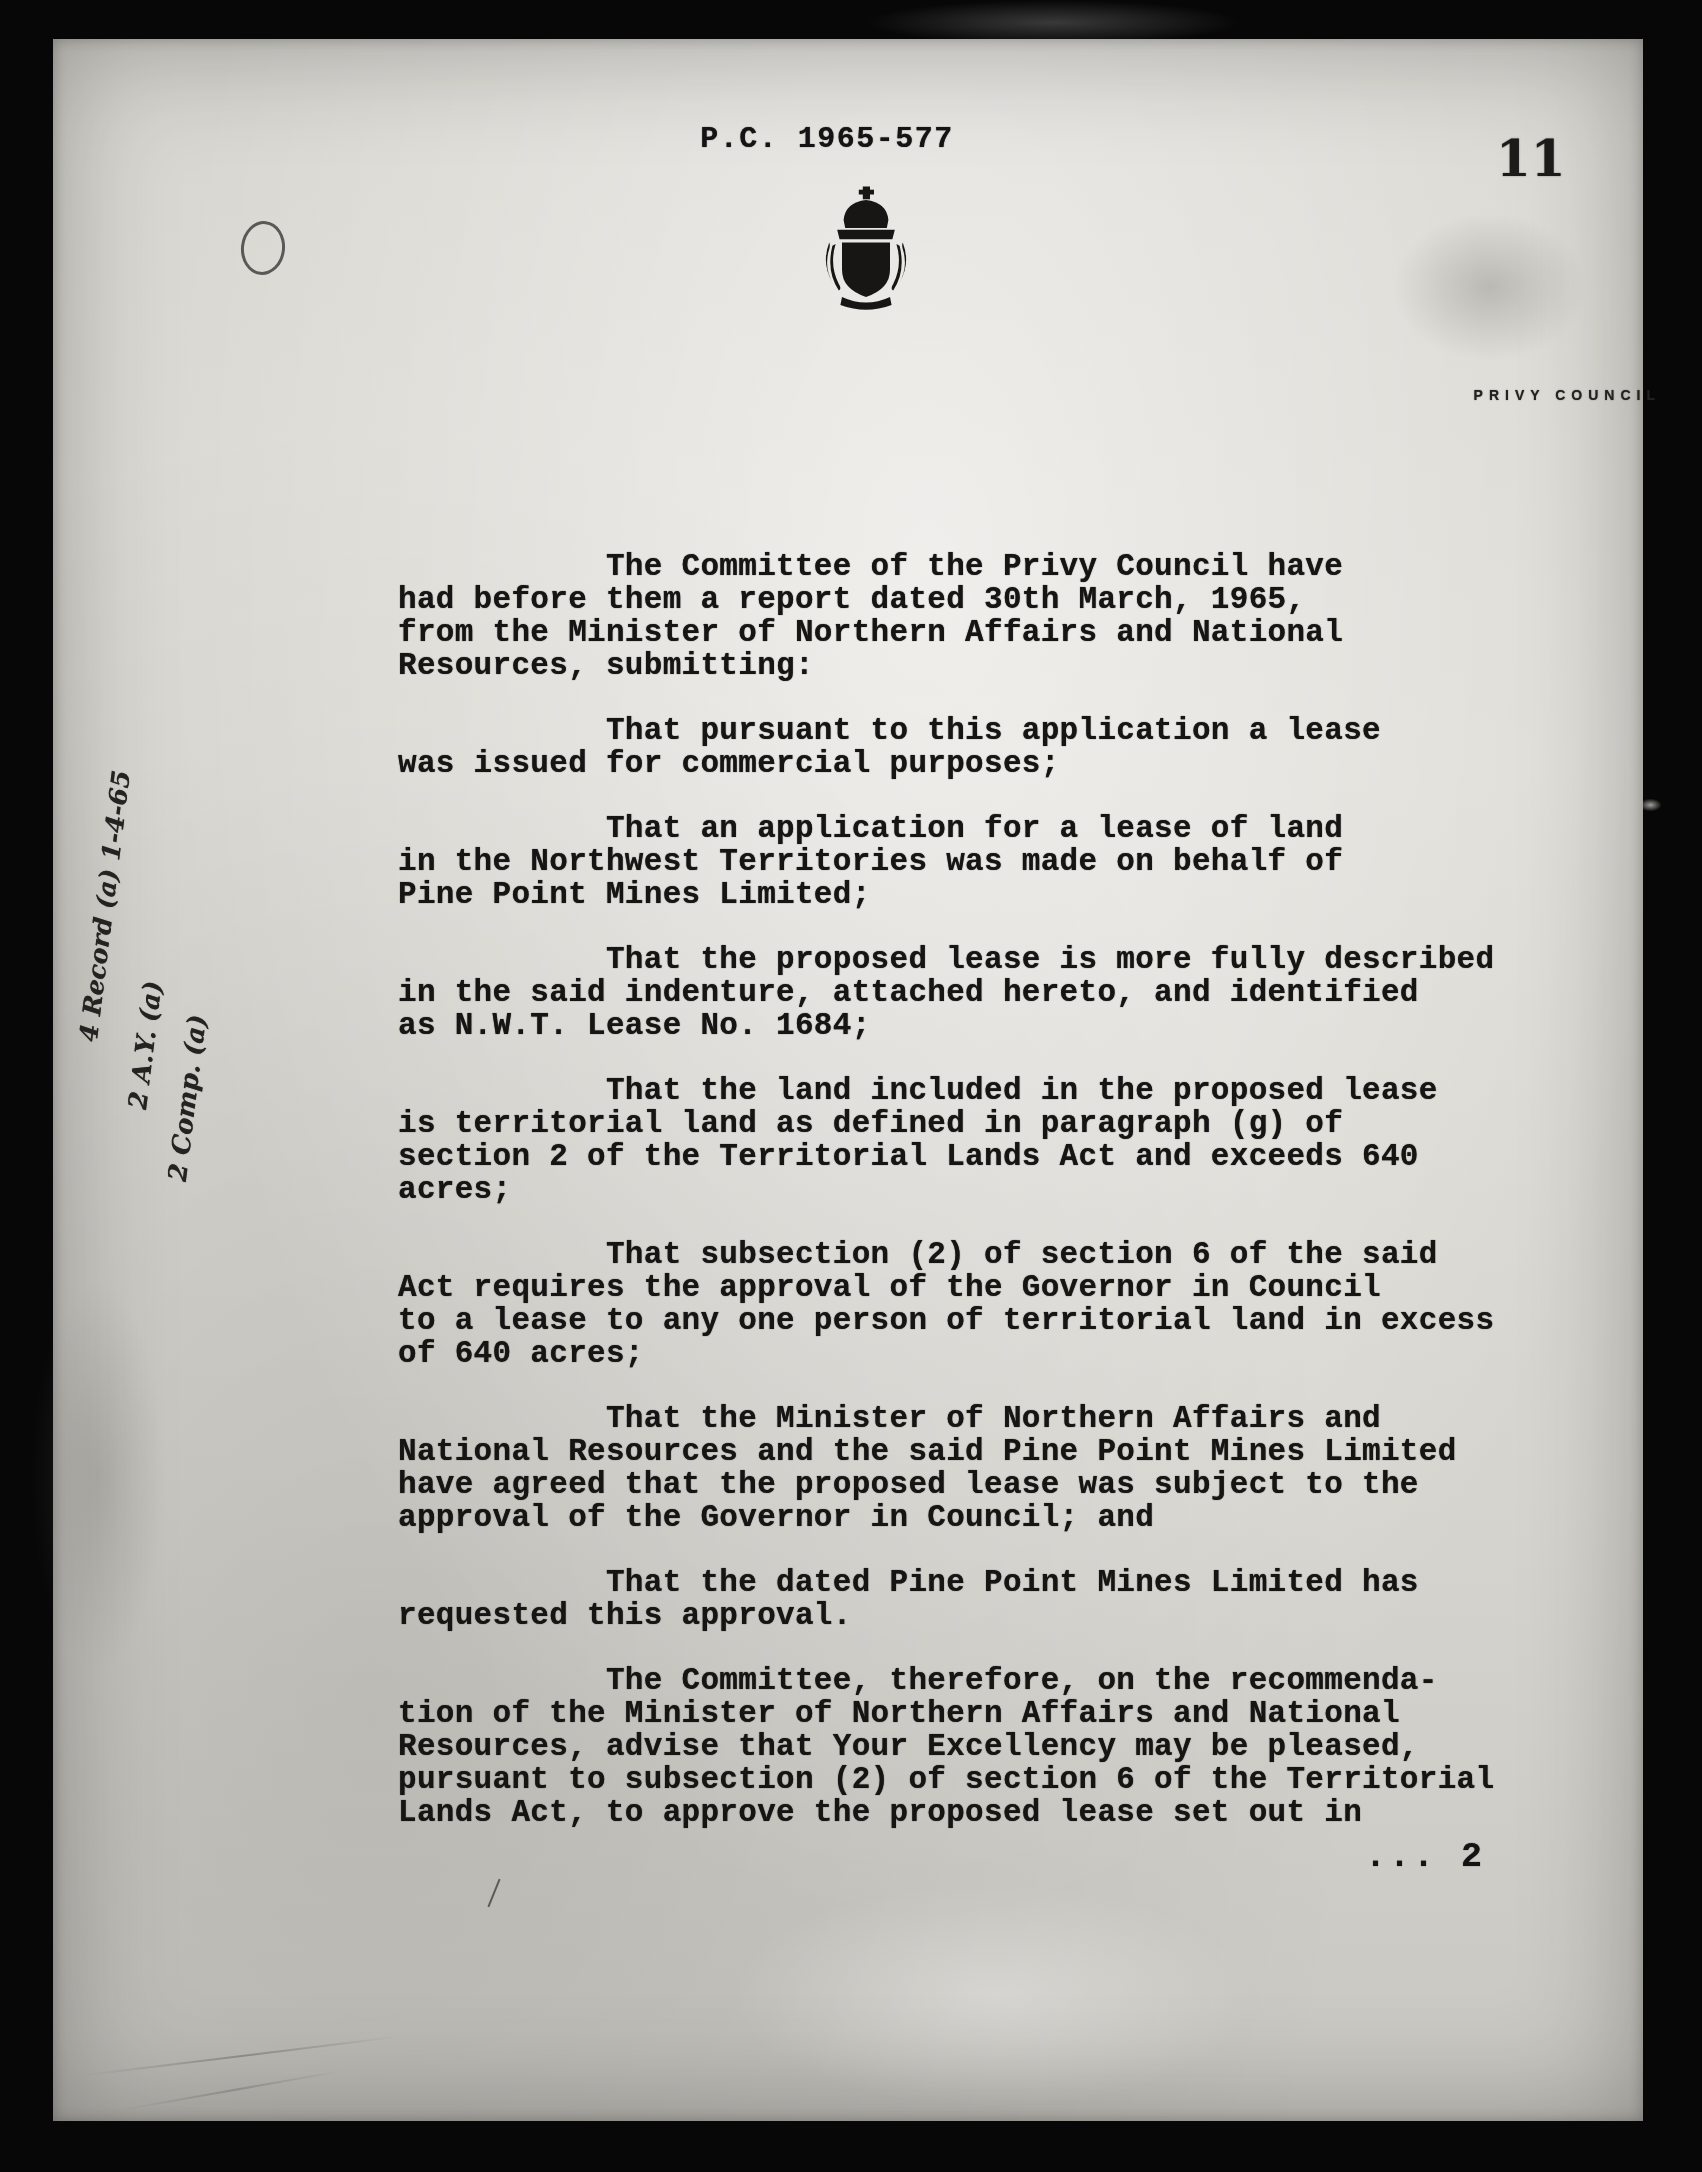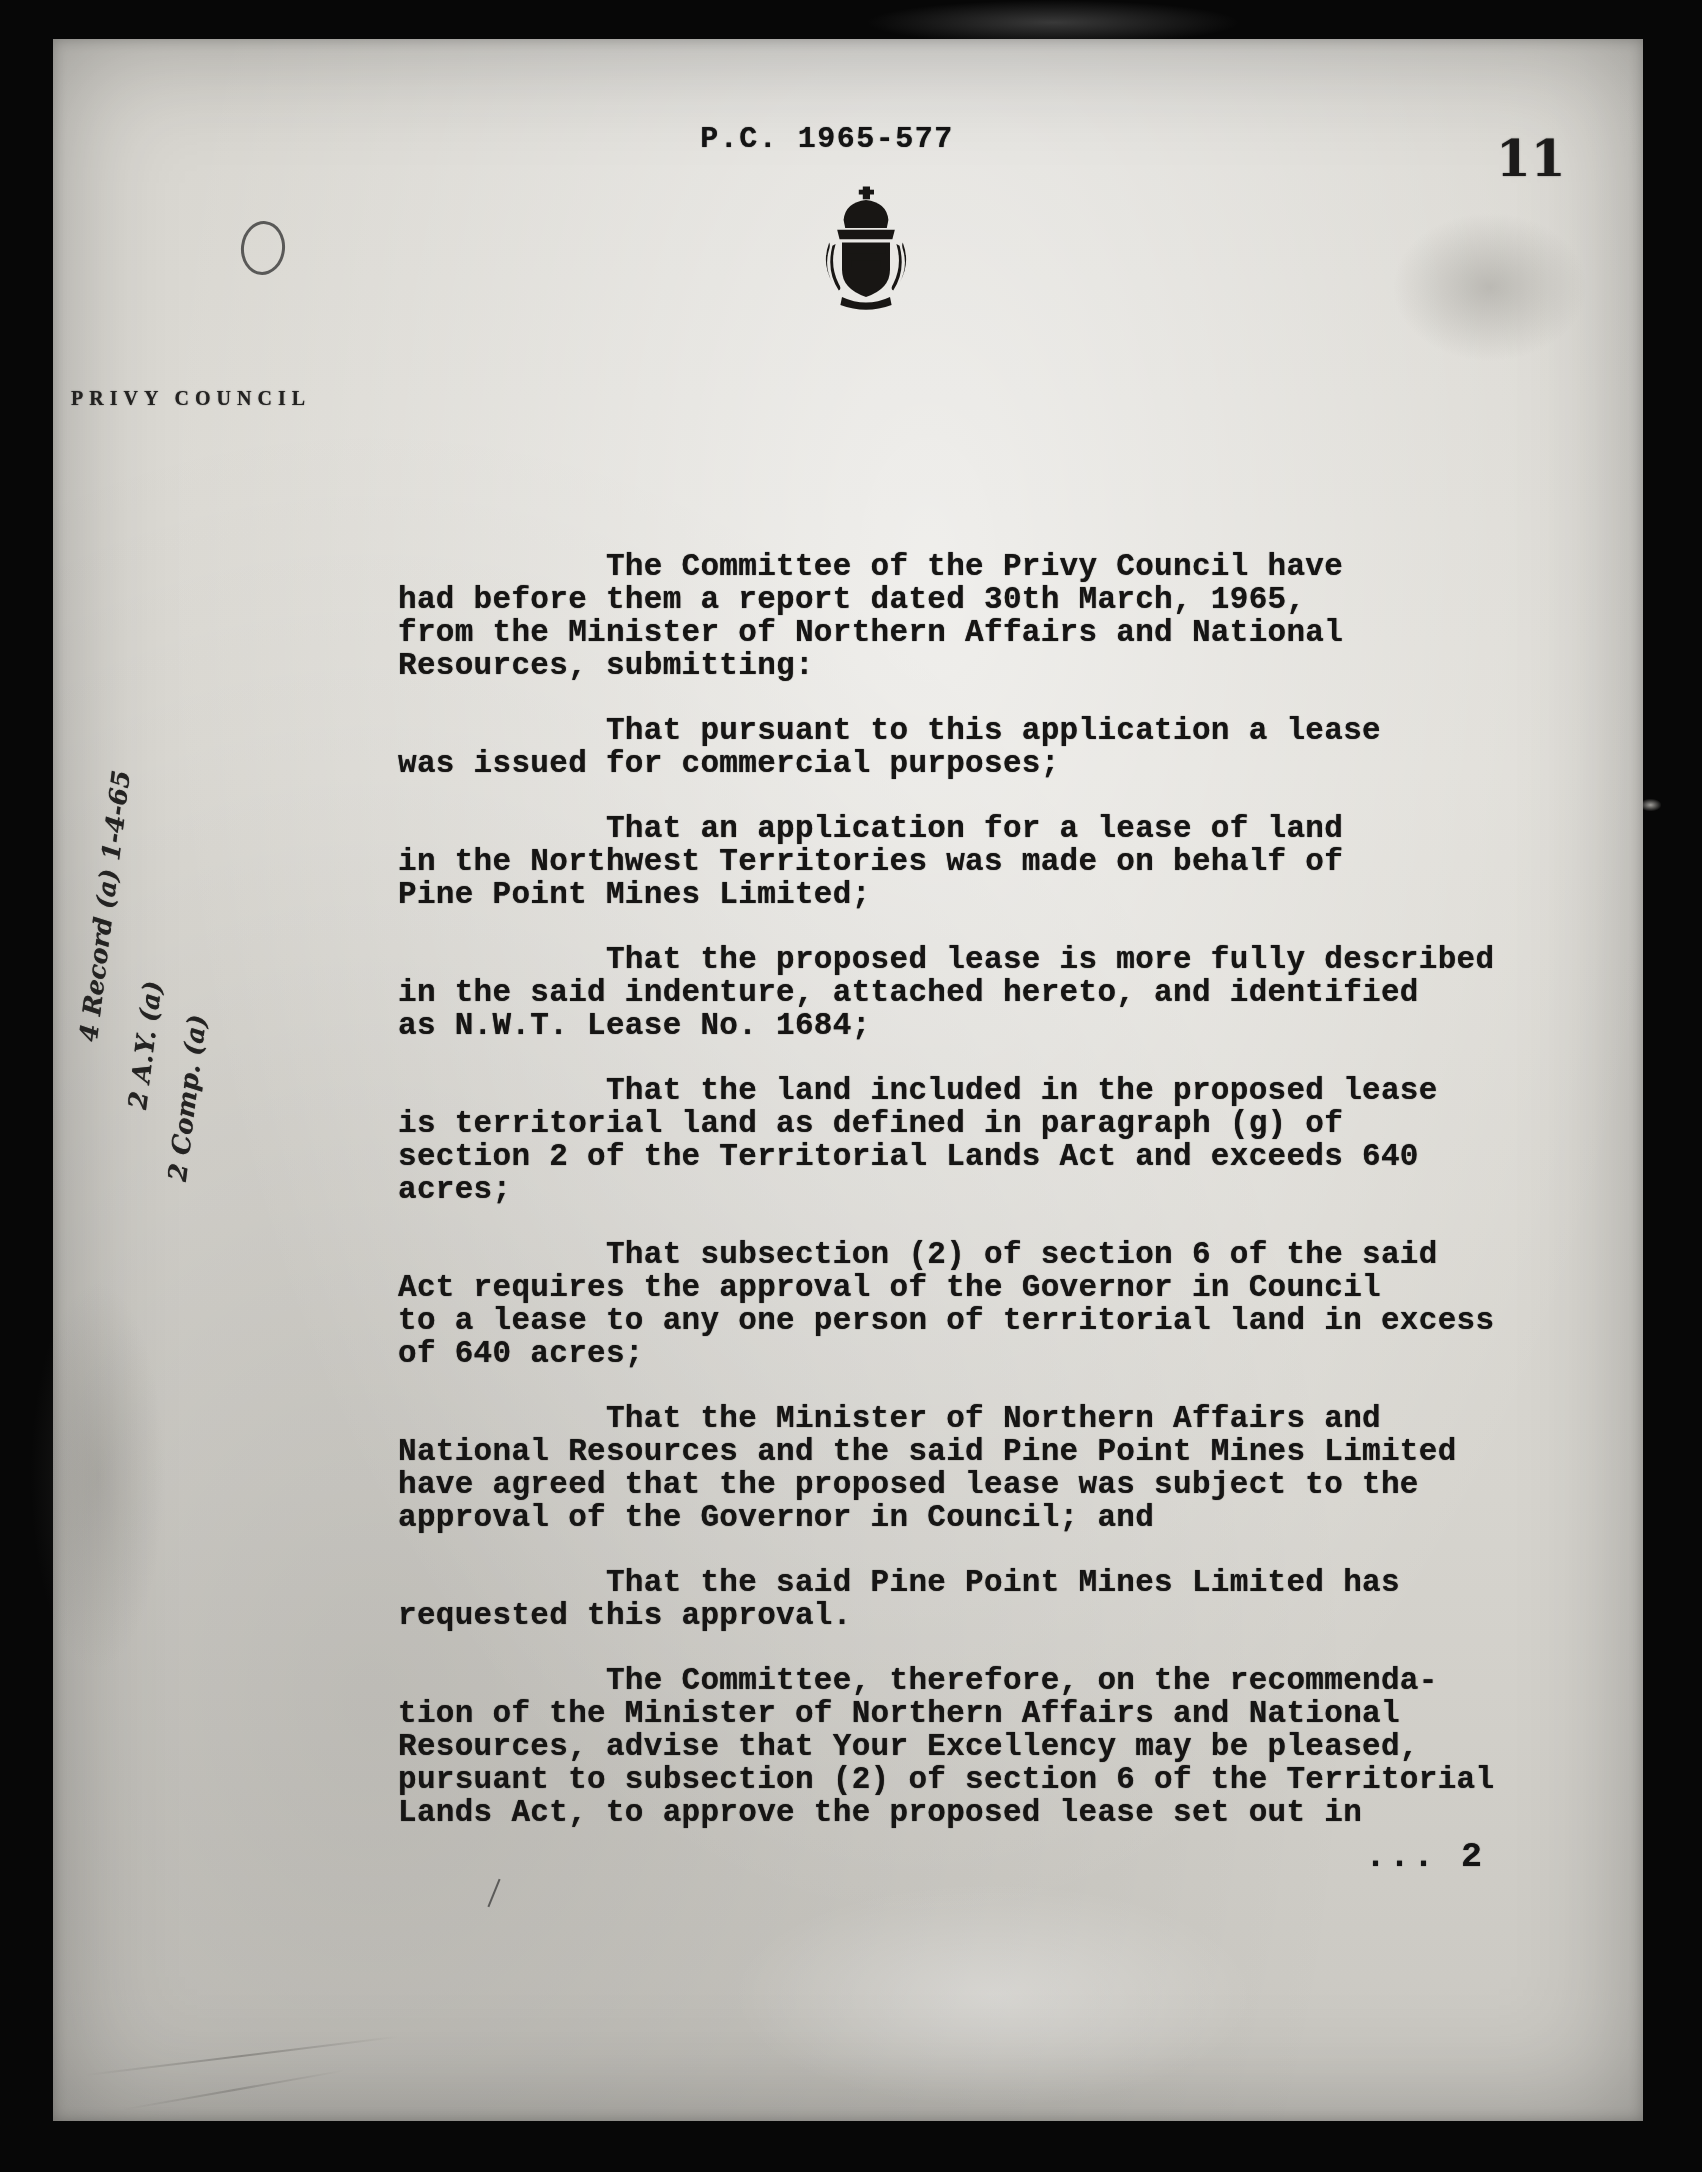--- a/index.html
+++ b/index.html
@@ -57,23 +57,23 @@
   }
   .emblem-wrap{position:absolute;left:0;right:0;top:147px;text-align:center;transform:translateX(18px);}
   .emblem-wrap svg{filter:blur(0.5px);}
   .canada-label{
     position:absolute;left:0;right:0;top:298px;text-align:center;transform:translateX(18px);
     font-family:"Liberation Sans","DejaVu Sans",sans-serif;
     font-size:19.6px;font-weight:700;letter-spacing:6.8px;color:#1d1c1b;
     text-shadow:0 0 1.1px rgba(25,25,25,.7);
   }
   .privy-label{
-    position:absolute;left:0;right:0;top:348px;text-align:left;transform:translateX(18px);
-    font-family:Liberation Serif, serif;
-    font-size:20px;font-weight:700;letter-spacing:6px;color:#232221;
+    position:absolute;left:0;right:0;top:348px;text-align:right;transform:translateX(18px);
+    font-family:Liberation Sans, sans-serif;
+    font-size:14px;font-weight:700;letter-spacing:6px;color:#232221;
     text-shadow:0 0 1.2px rgba(25,25,25,.7);
   }
 
   
   .body-text{
     position:absolute;left:345px;top:499px;width:1143px;
   }
   .para{
     white-space:pre;
     font-family:"Liberation Mono","DejaVu Sans Mono",monospace;
@@ -165,21 +165,21 @@
 section 2 of the Territorial Lands Act and exceeds 640
 acres;</p>
     <p class="para">           That subsection (2) of section 6 of the said
 Act requires the approval of the Governor in Council
 to a lease to any one person of territorial land in excess
 of 640 acres;</p>
     <p class="para">           That the Minister of Northern Affairs and
 National Resources and the said Pine Point Mines Limited
 have agreed that the proposed lease was subject to the
 approval of the Governor in Council; and</p>
-    <p class="para">           That the said Pine Point Mines Limited has
+    <p class="para">           That the dated Pine Point Mines Limited has
 requested this approval.</p>
     <p class="para">           The Committee, therefore, on the recommenda-
 tion of the Minister of Northern Affairs and National
 Resources, advise that Your Excellency may be pleased,
 pursuant to subsection (2) of section 6 of the Territorial
 Lands Act, to approve the proposed lease set out in</p>
   </div>
 
   <div class="continuation">... 2</div>
   <div class="stray-mark"></div>

